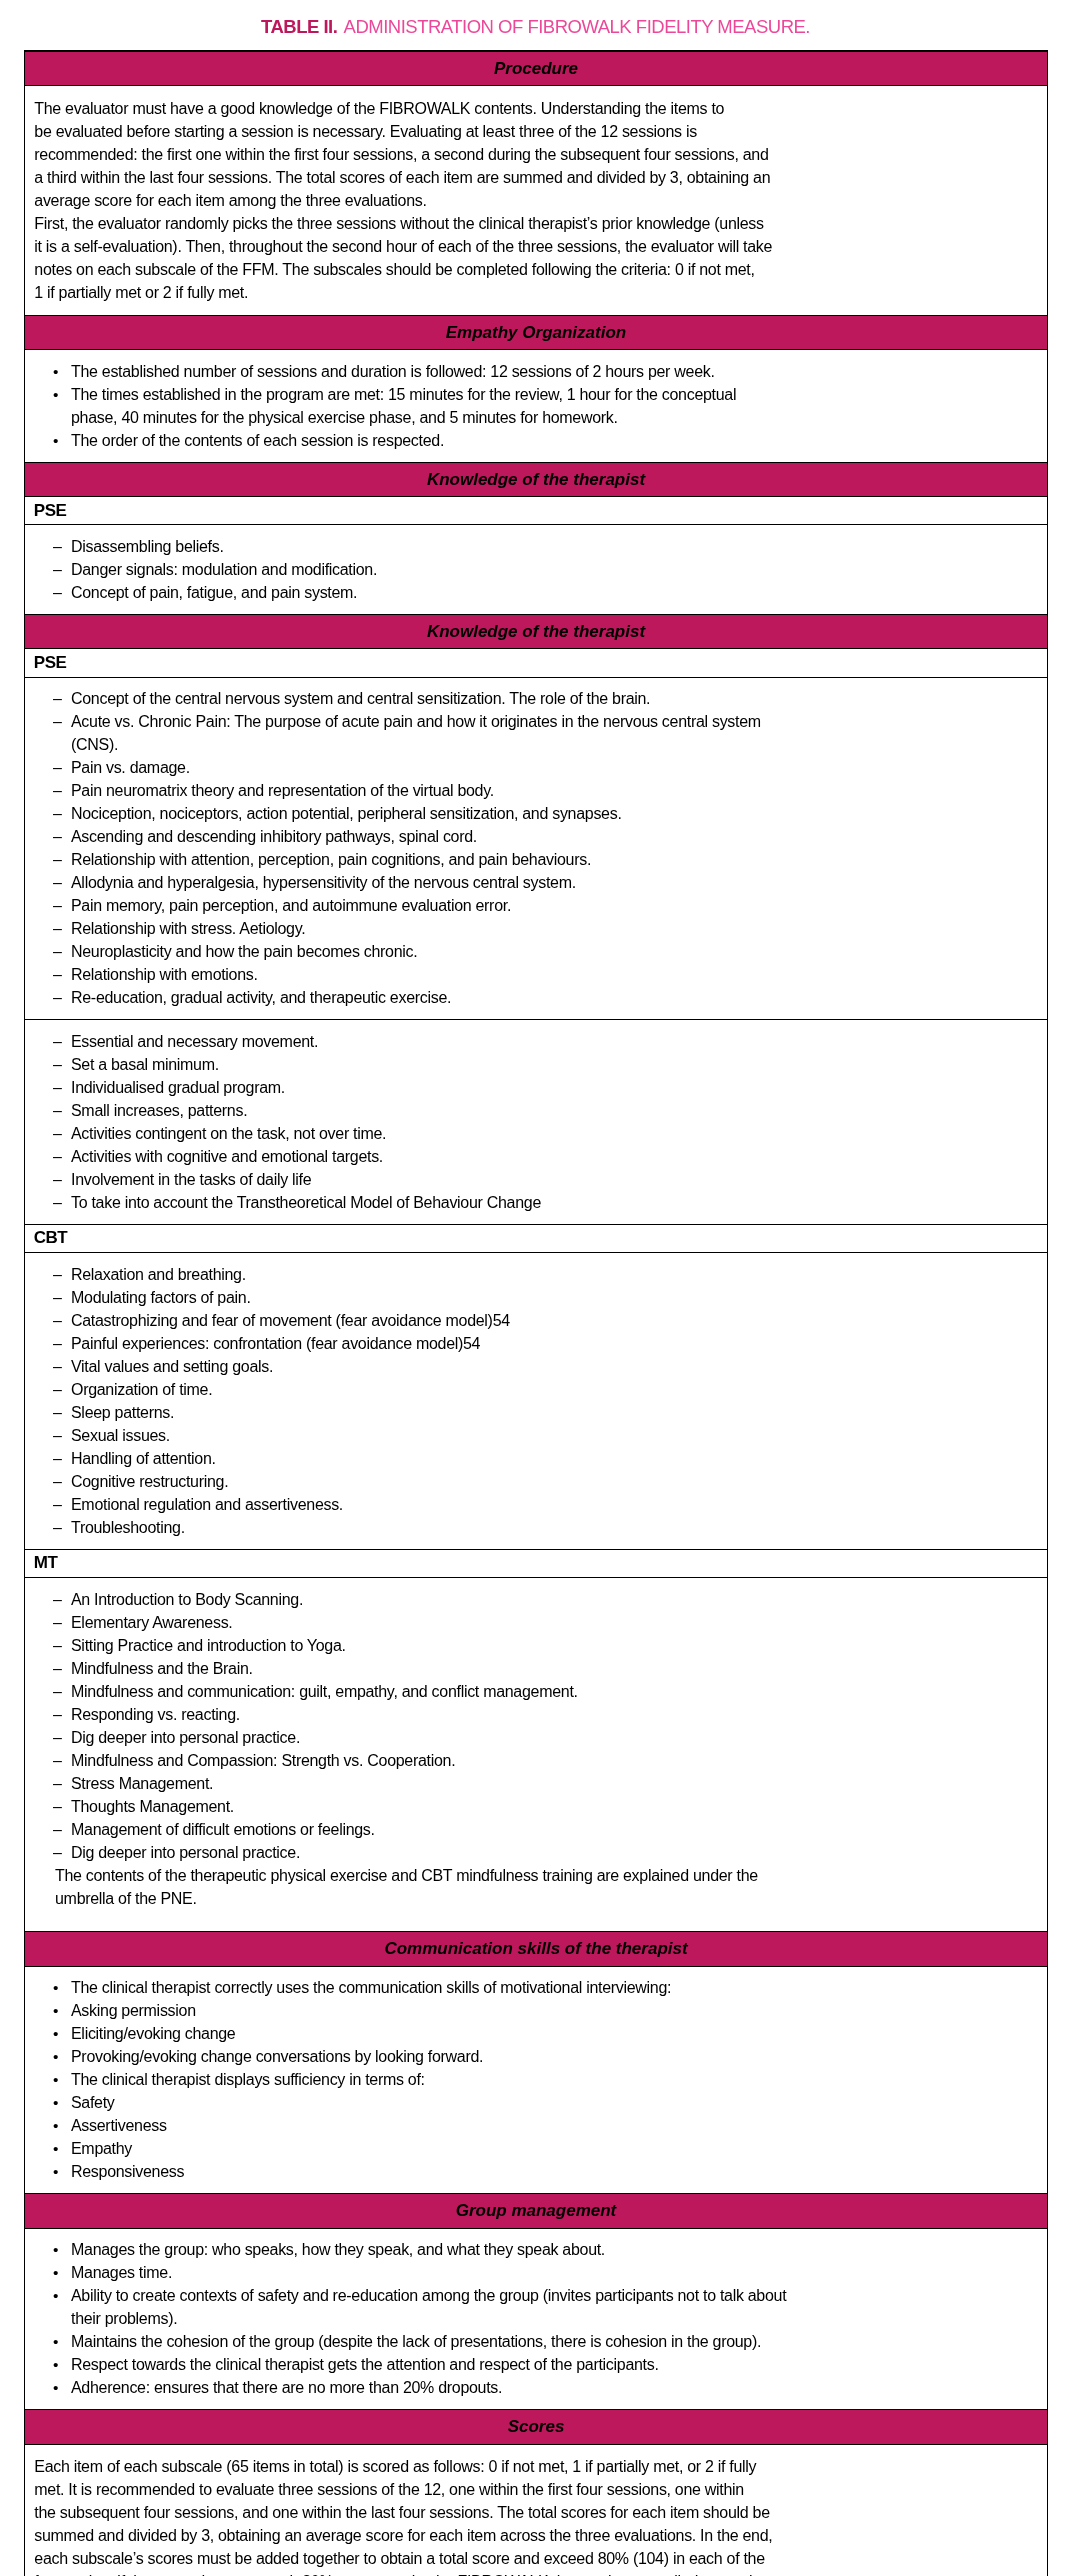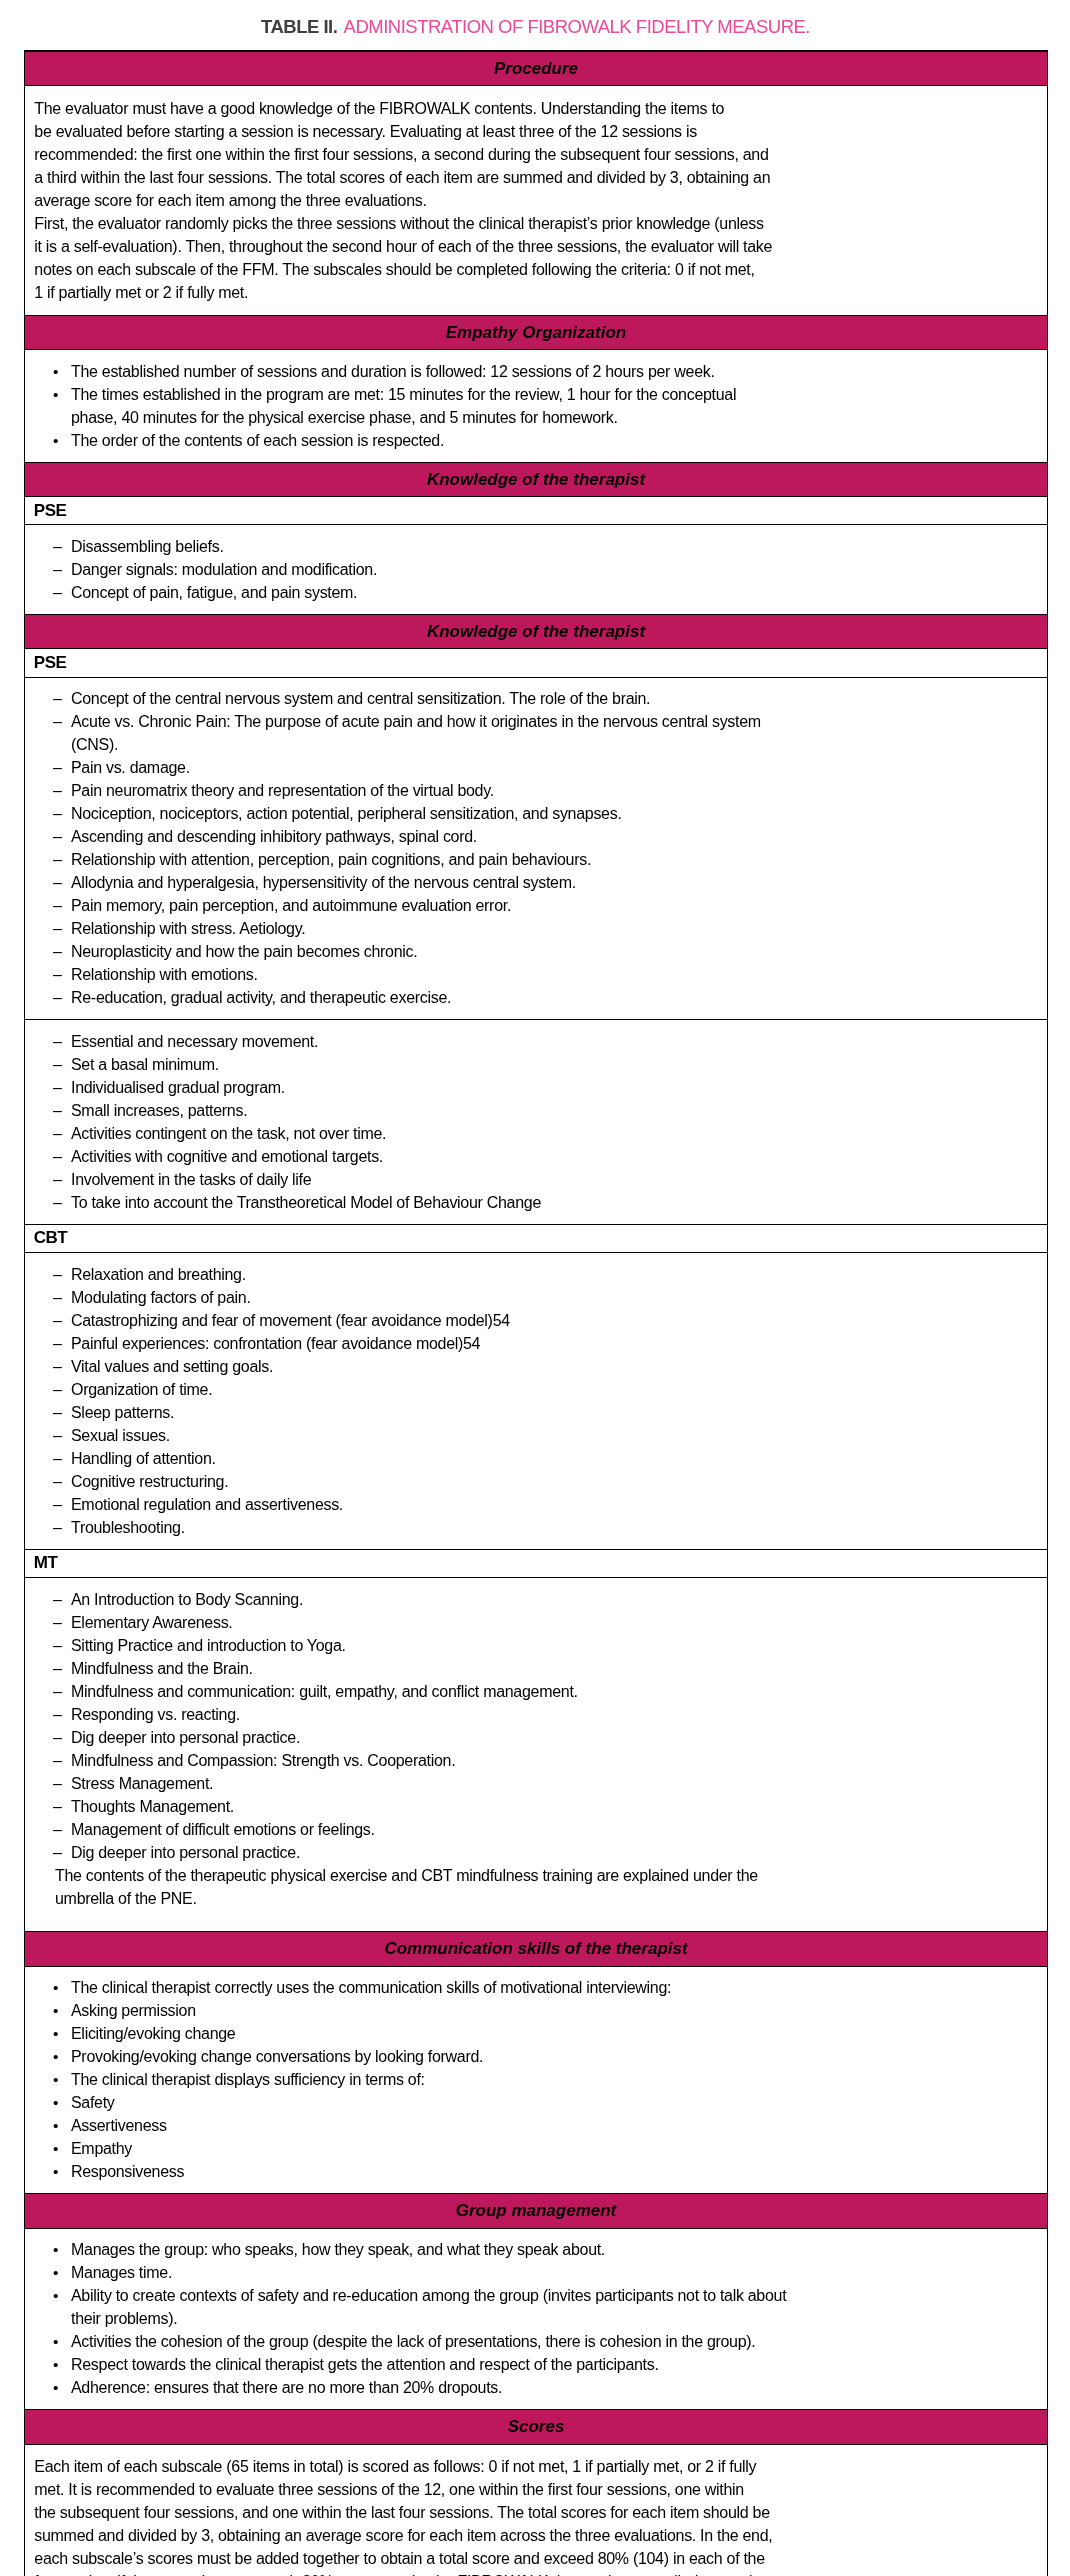--- a/index.html
+++ b/index.html
@@ -10,21 +10,21 @@
     font-family: "Liberation Sans", sans-serif;
     color: #000;
   }
   .caption {
     text-align: center;
     margin: 15.5px 20.6px 12.4px 20.6px;
     font-size: 18.5px;
     letter-spacing: -0.5px;
     white-space: nowrap;
   }
-  .caption .cap-label { color: #404040; font-weight: bold; margin-right: 6.2px; }
+  .caption .cap-label { color: #be185d; font-weight: bold; margin-right: 6.2px; }
   .caption .cap-text  { color: #ec4899; }
 
   .tbl {
     margin: 0 23px 0 24px;
     border: 1.5px solid #000;
     background: #fff;
   }
   .row { box-sizing: border-box; }
   .row + .row { border-top: 1px solid #000; }
   .row.hdr { border-top: 1.5px solid #000; }
@@ -206,21 +206,21 @@
   </div>
 
   <div class="row hdr">Group management</div>
 
   <div class="row list-row">
     <ul>
       <li><span class="mk bullet">•</span><span>Manages the group: who speaks, how they speak, and what they speak about.</span></li>
       <li><span class="mk bullet">•</span><span>Manages time.</span></li>
       <li><span class="mk bullet">•</span><span>Ability to create contexts of safety and re-education among the group (invites participants not to talk about
 their problems).</span></li>
-      <li><span class="mk bullet">•</span><span>Activities the cohesion of the group (despite the lack of presentations, there is cohesion in the group).</span></li>
+      <li><span class="mk bullet">•</span><span>Maintains the cohesion of the group (despite the lack of presentations, there is cohesion in the group).</span></li>
       <li><span class="mk bullet">•</span><span>Respect towards the clinical therapist gets the attention and respect of the participants.</span></li>
       <li><span class="mk bullet">•</span><span>Adherence: ensures that there are no more than 20% dropouts.</span></li>
     </ul>
   </div>
 
   <div class="row hdr">Scores</div>
 
   <div class="row txt-row">Each item of each subscale (65 items in total) is scored as follows: 0 if not met, 1 if partially met, or 2 if fully
 met. It is recommended to evaluate three sessions of the 12, one within the first four sessions, one within
 the subsequent four sessions, and one within the last four sessions. The total scores for each item should be

